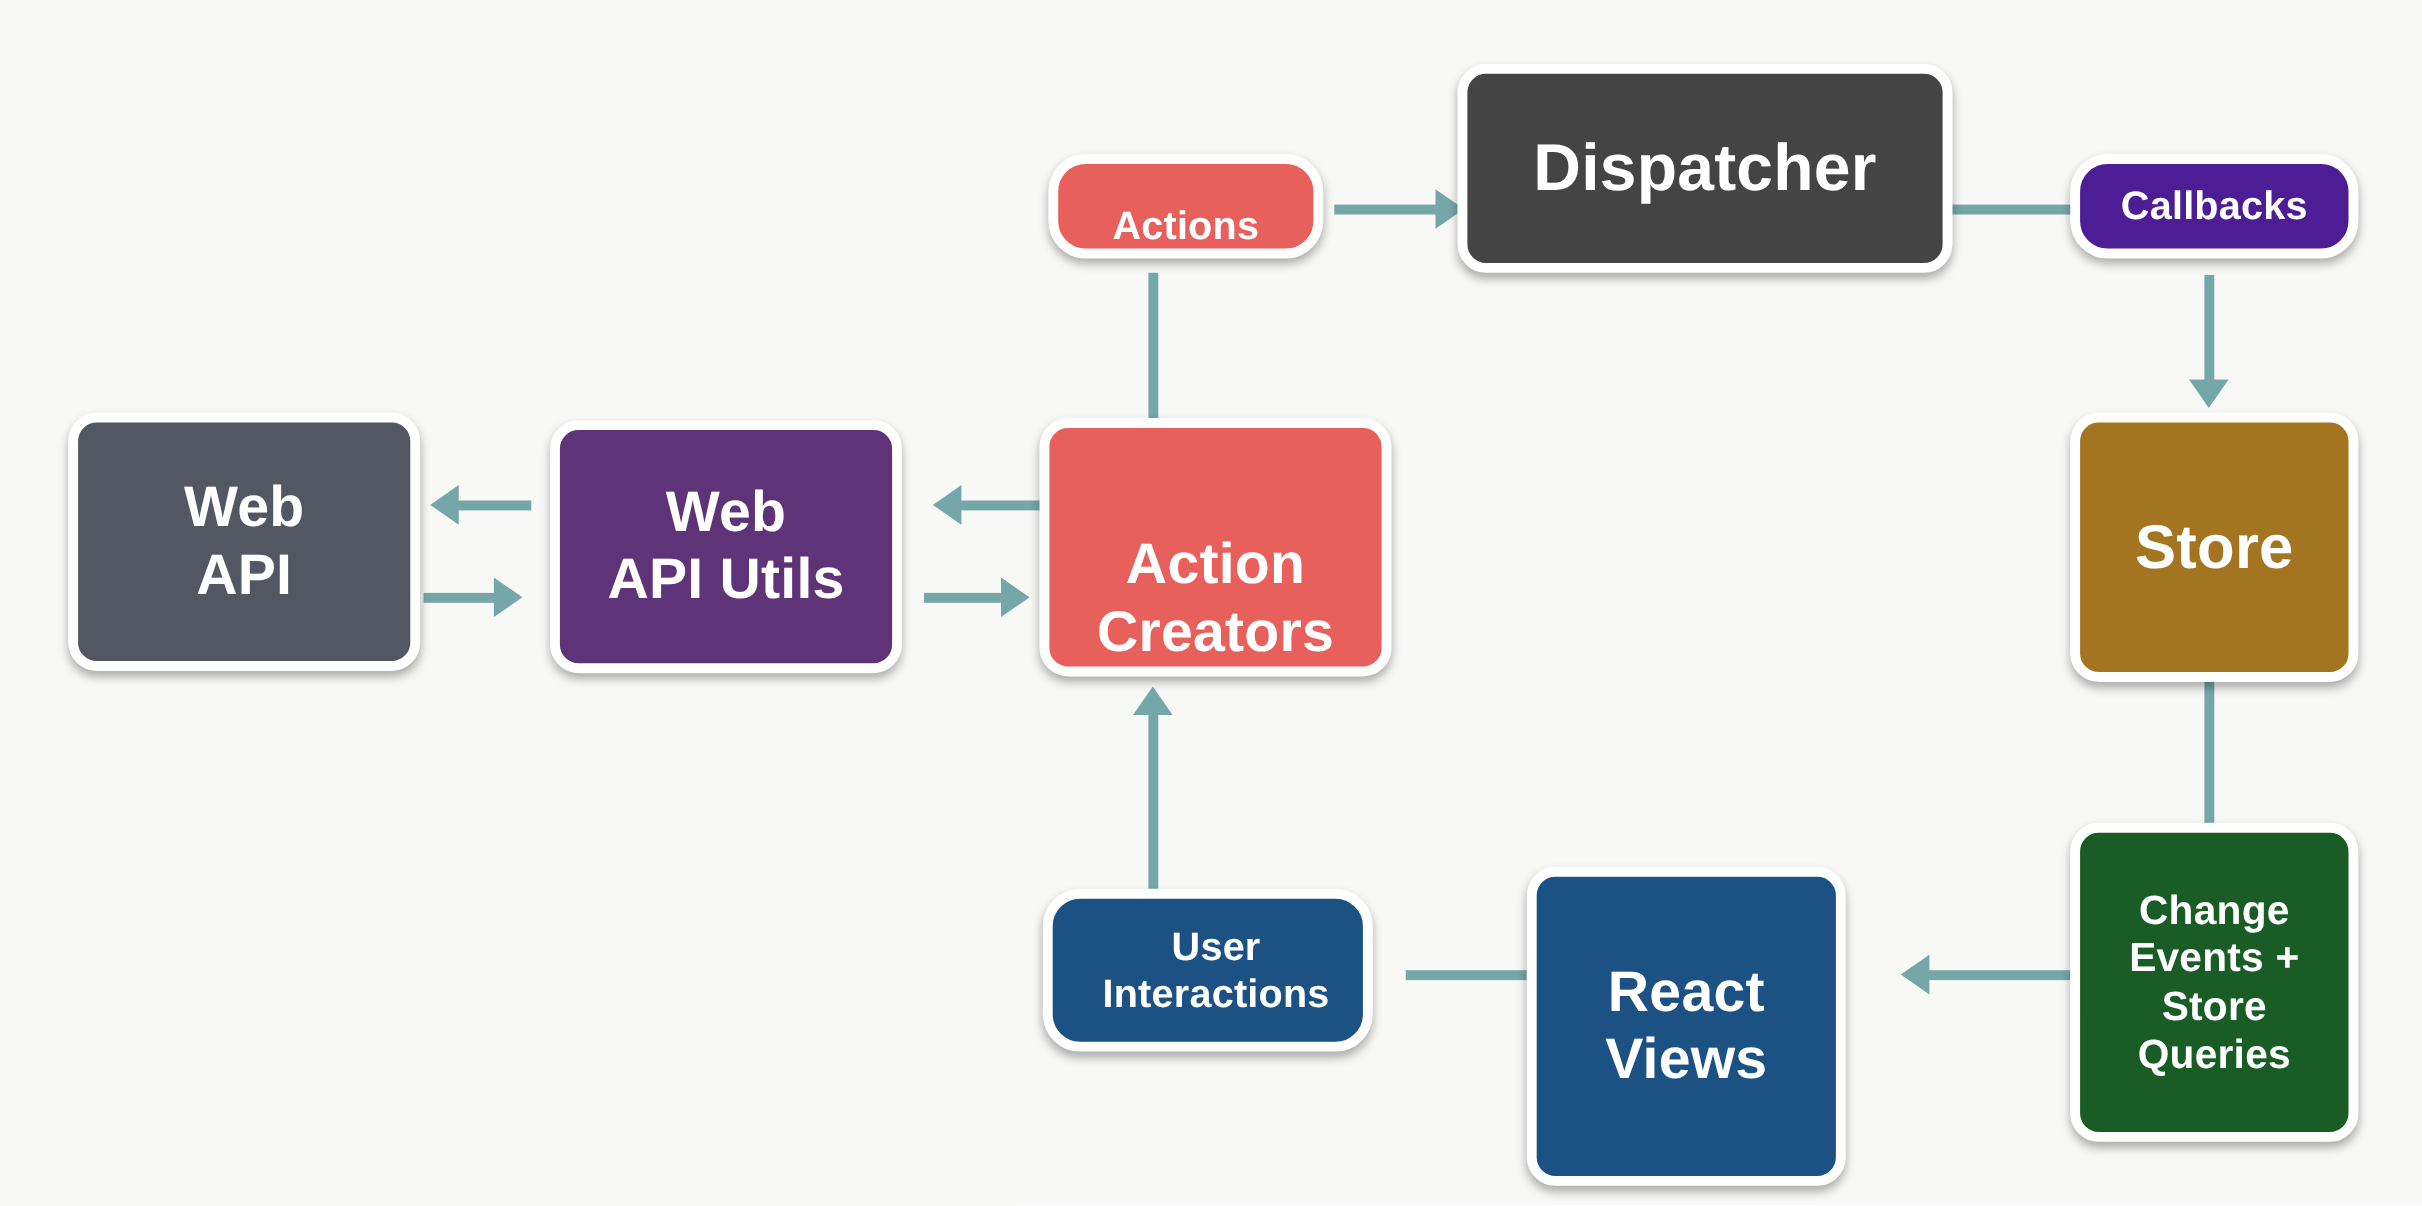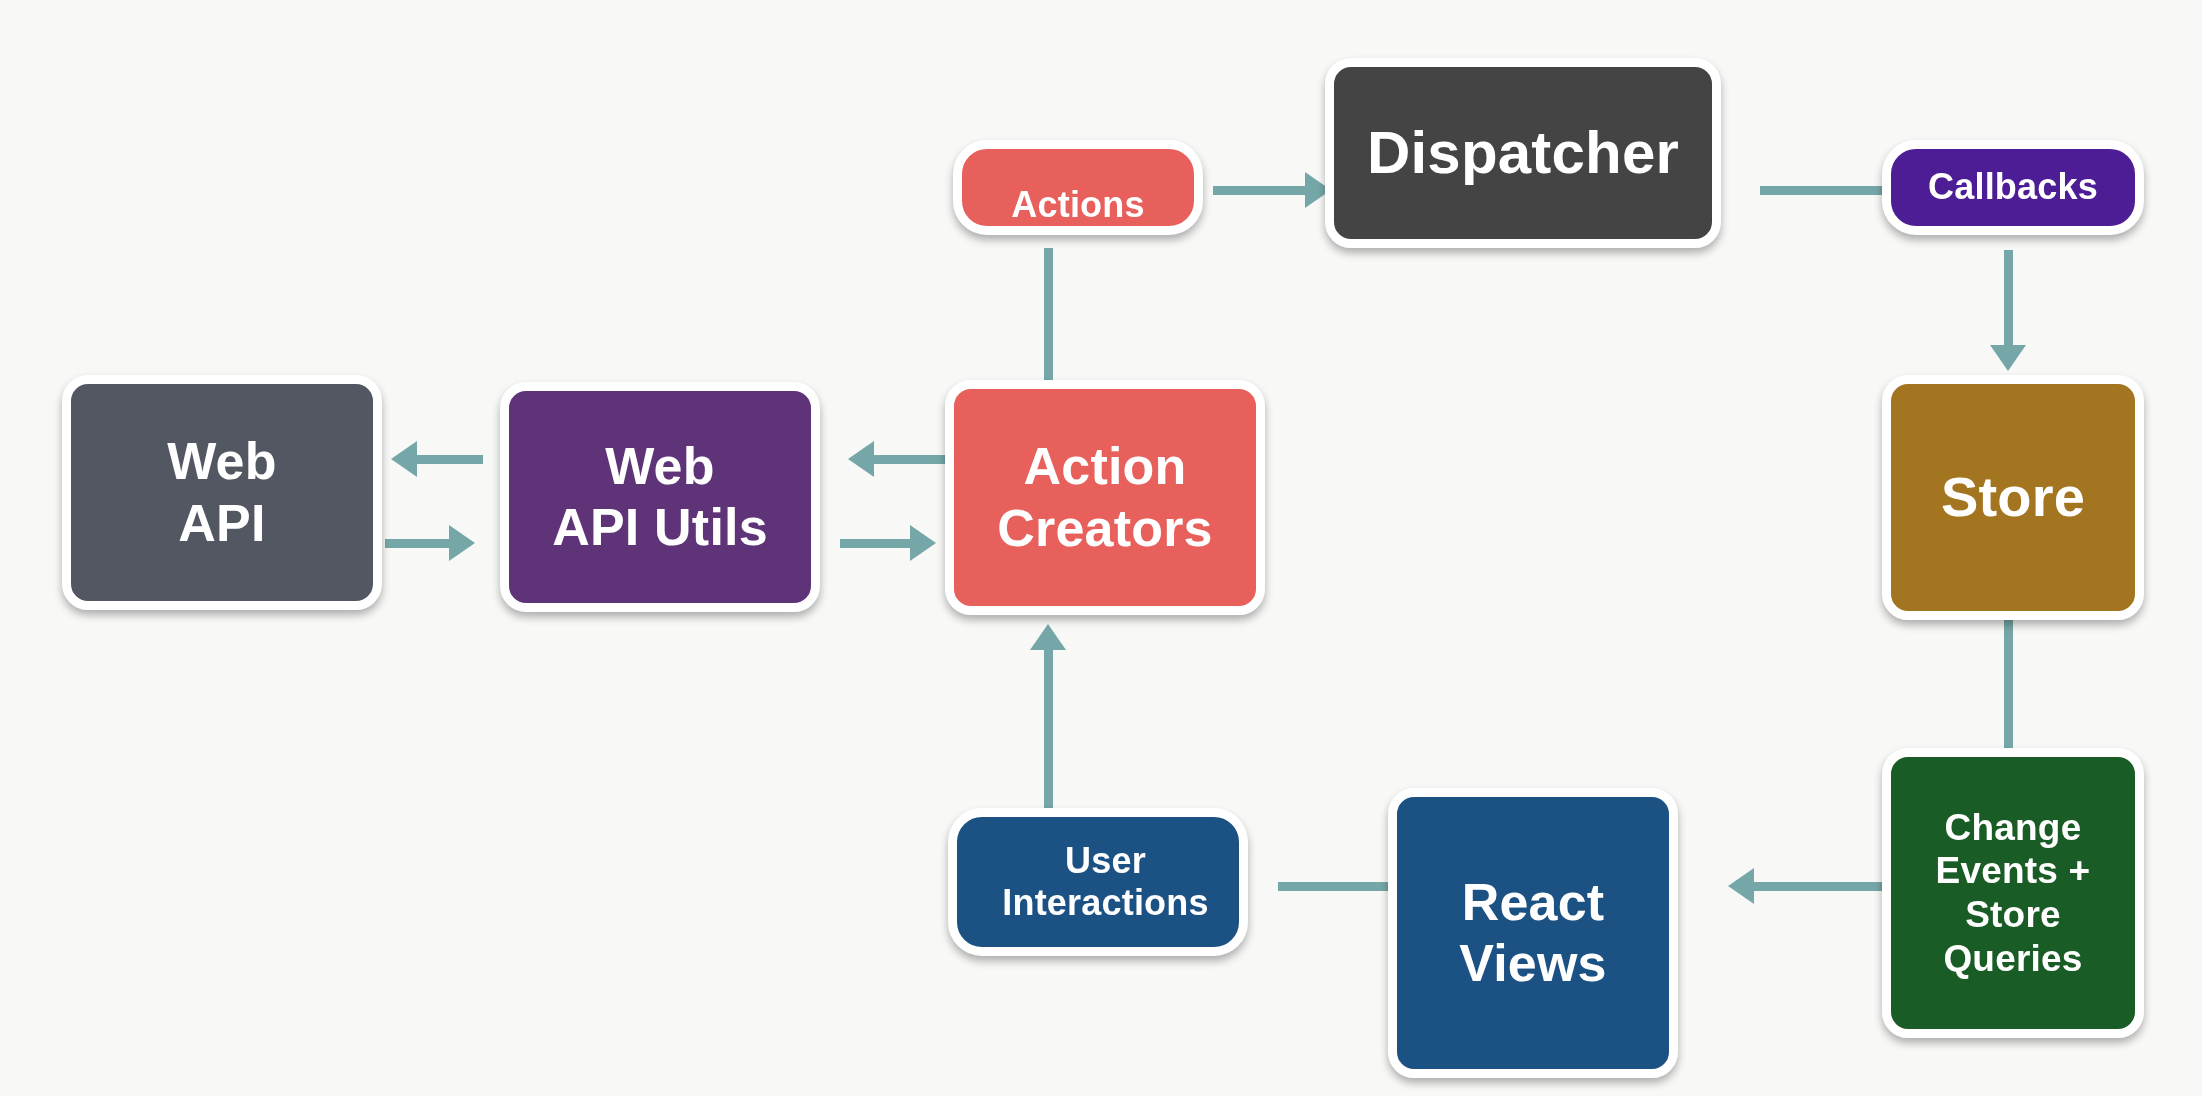--- a/index.html
+++ b/index.html
@@ -115,21 +115,21 @@
   <div class="edge h" style="left:385px; top:539px; width:72px;"></div>
   <div class="arrowhead right" style="left:449px; top:525px;"></div>
 
   <div class="edge h" style="left:840px; top:539px; width:78px;"></div>
   <div class="arrowhead right" style="left:910px; top:525px;"></div>
 
   <div class="node pill" style="left:953px; top:140px; width:250px; height:95px; background:#e8605c; font-size:36px;align-items:flex-end;">
     <span class="label">Actions</span>
   </div>
 
-  <div class="node" style="left:1325px; top:58px; width:396px; height:190px; background:#454444; font-size:60px;">
+  <div class="node" style="left:1325px; top:58px; width:450px; height:190px; background:#454444; font-size:60px;">
     <span class="label">Dispatcher</span>
   </div>
 
   <div class="node pill" style="left:1882px; top:140px; width:262px; height:95px; background:#4c1d95; font-size:36px;">
     <span class="label">Callbacks</span>
   </div>
 
   <div class="node" style="left:1882px; top:375px; width:262px; height:245px; background:#a37520; font-size:56px;">
     <span class="label">Store</span>
   </div>
@@ -144,21 +144,21 @@
   <div class="node" style="left:1388px; top:788px; width:290px; height:290px; background:#1c5183; font-size:52px;">
     <span class="label">React
 Views</span>
   </div>
 
   <div class="node pill" style="left:948px; top:808px; width:300px; height:148px; background:#1c5183; font-size:36px;padding-left:15px;">
     <span class="label">User
 Interactions</span>
   </div>
 
-  <div class="node" style="left:945px; top:380px; width:320px; height:235px; background:#e8605c; font-size:52px;">
+  <div class="node" style="left:945px; top:380px; width:320px; height:235px; background:#e8605c; font-size:52px;align-items:flex-end;">
     <span class="label">Action
 Creators</span>
   </div>
 
   <div class="node" style="left:500px; top:382px; width:320px; height:230px; background:#5e3378; font-size:52px;">
     <span class="label">Web
 API Utils</span>
   </div>
 
   <div class="node" style="left:62px; top:375px; width:320px; height:235px; background:#535761; font-size:52px;">

